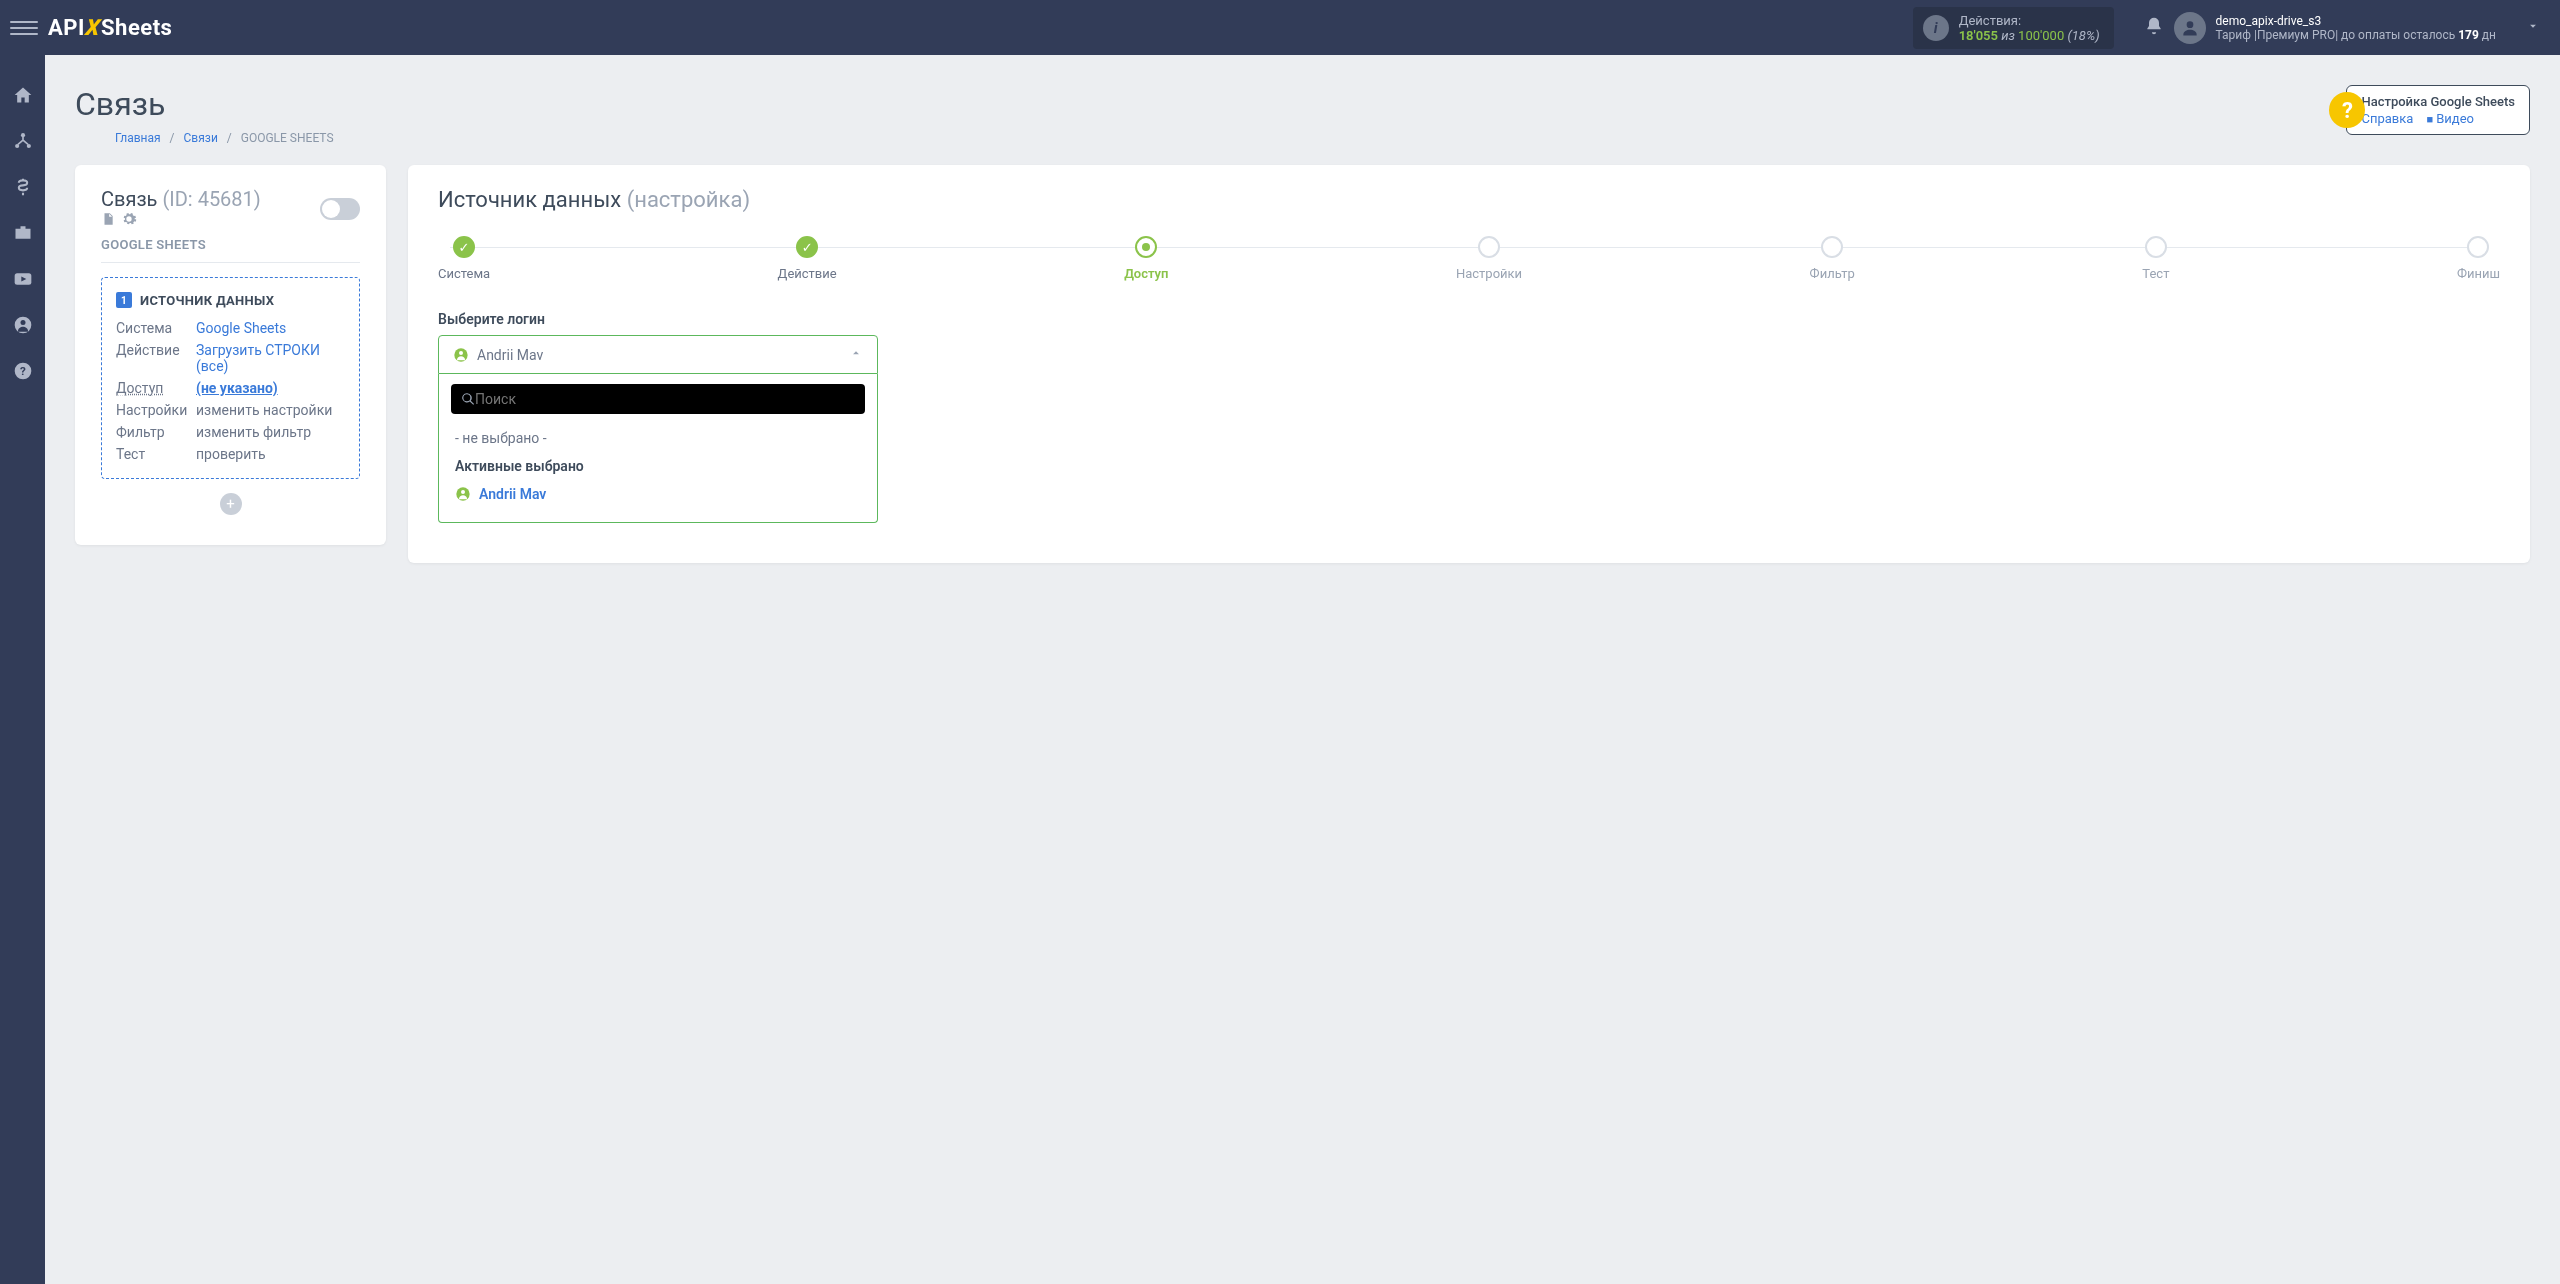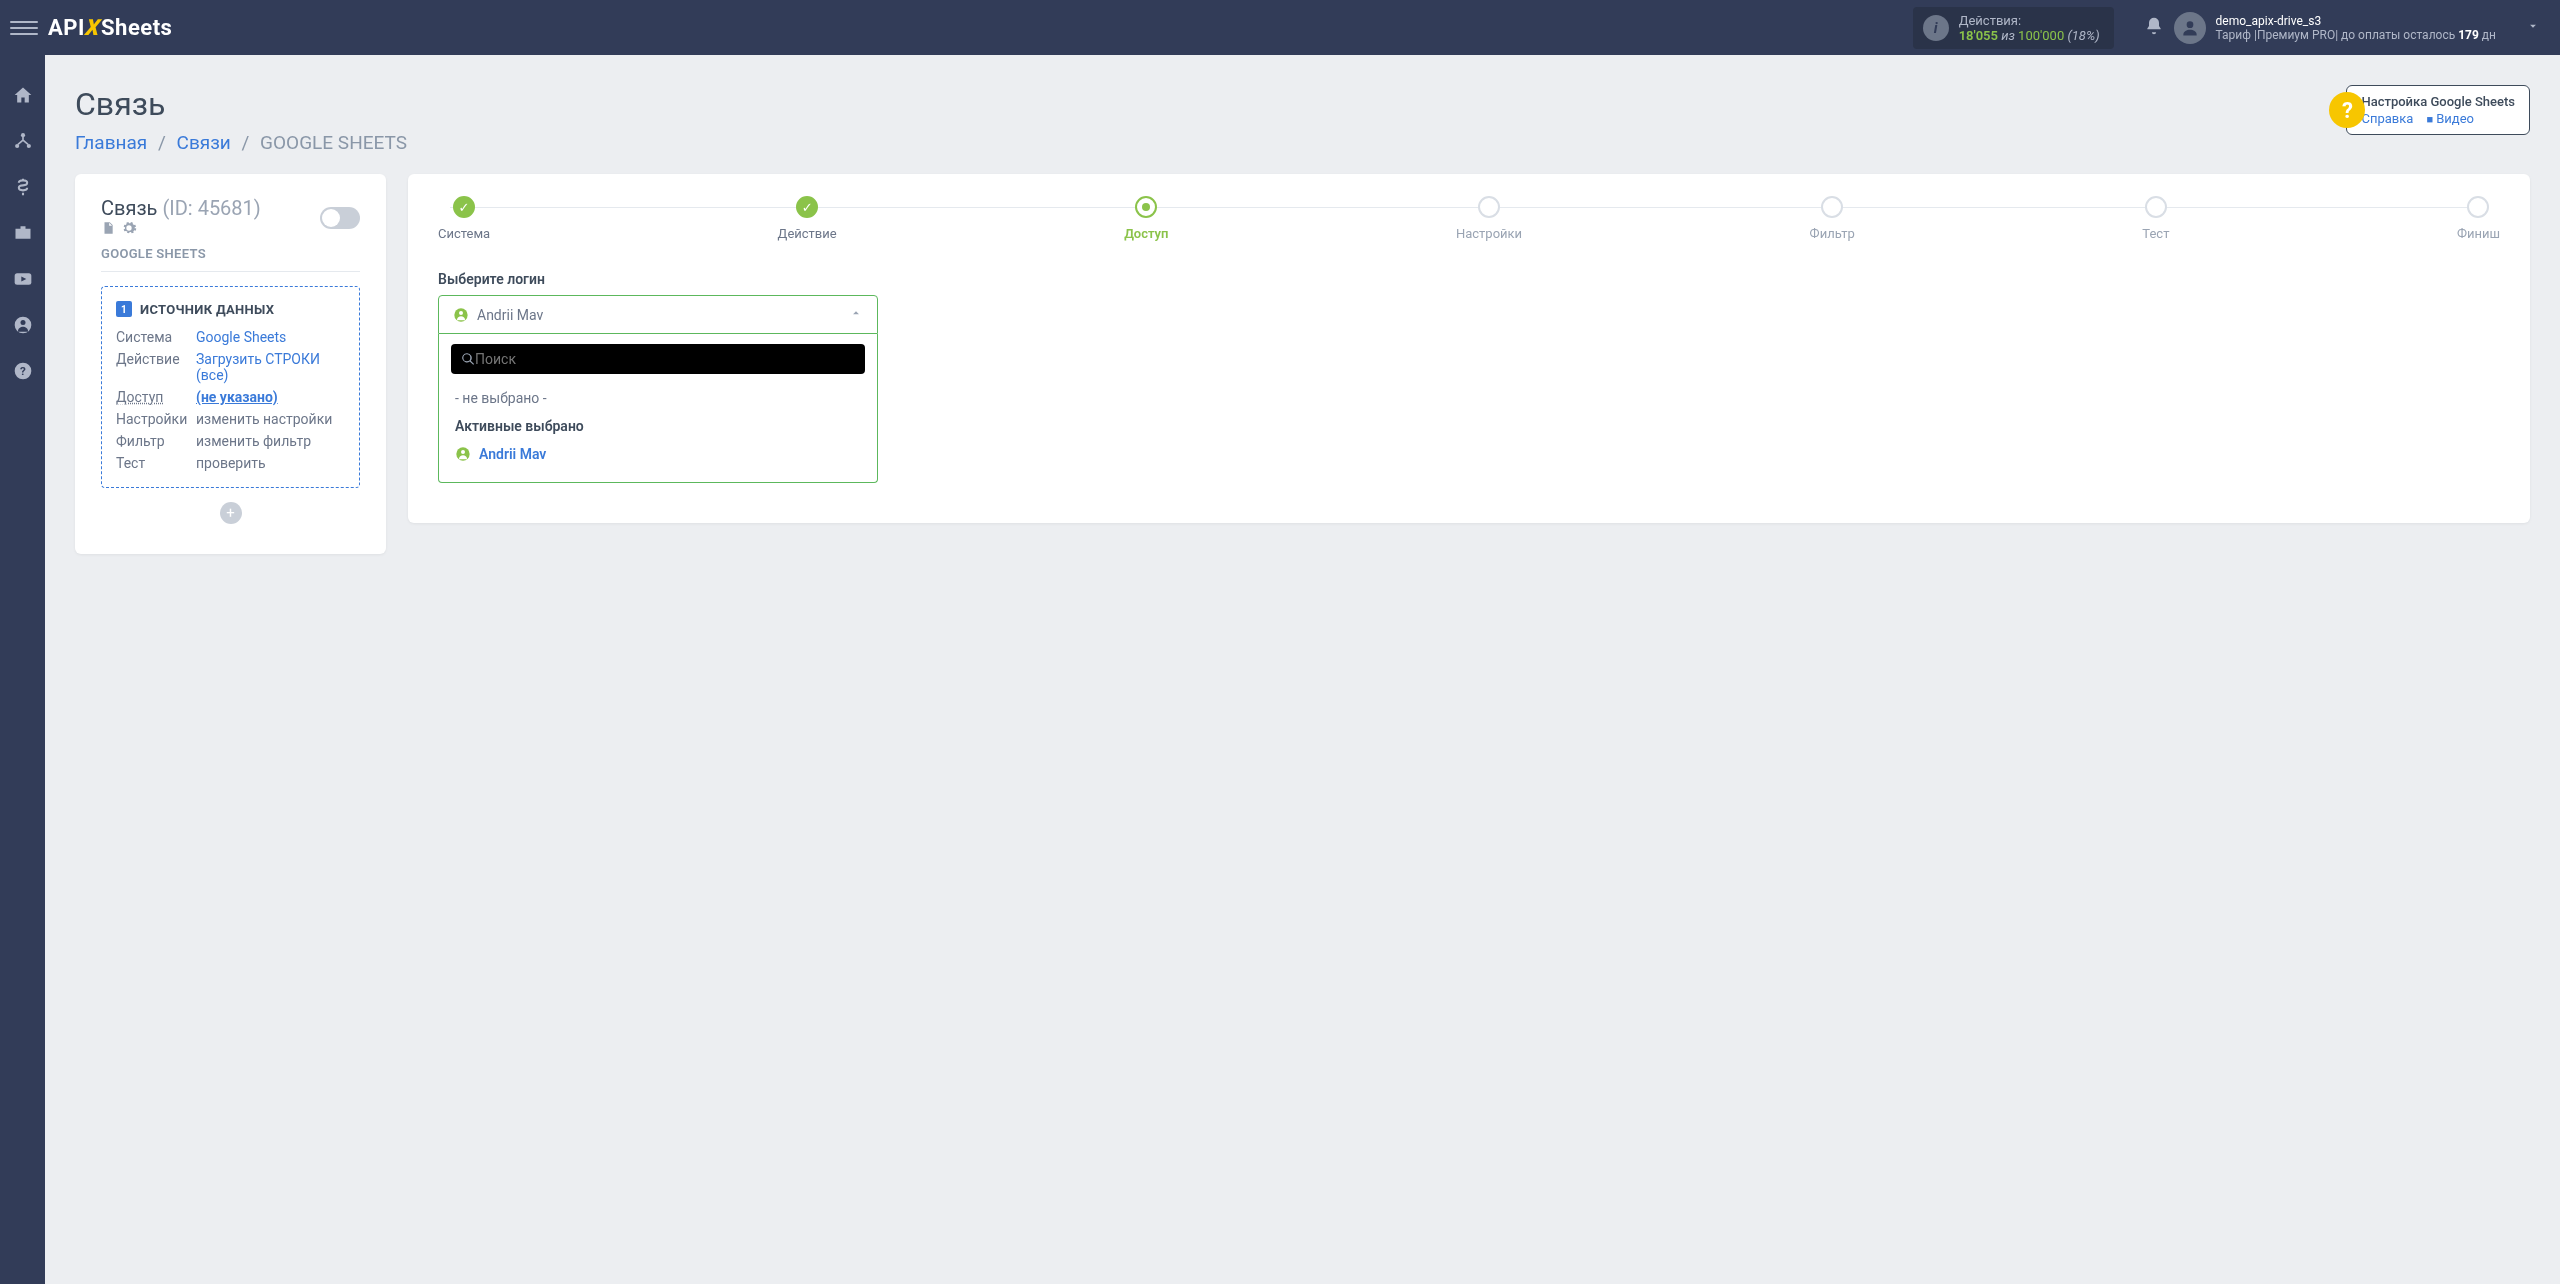--- a/index.html
+++ b/index.html
@@ -32,21 +32,21 @@
 
 
 .sidenav { position: fixed; left: 0; top: 55px; bottom: 0; width: 45px; background: #323c58; display: flex; flex-direction: column; align-items: center; padding-top: 30px; gap: 26px; }
 .sidenav .nav-icon { width: 20px; height: 20px; color: #b0b7c8; cursor: pointer; display: flex; align-items: center; justify-content: center; }
 .sidenav svg { width: 20px; height: 20px; fill: currentColor; }
 
 
 .main { margin-left: 45px; padding: 30px 30px; }
 .page-head { display: flex; justify-content: space-between; align-items: flex-start; margin-bottom: 20px; }
 .page-title h1 { font-size: 32px; font-weight: 400; color: #3e4b5b; margin-bottom: 8px; }
-.breadcrumb { font-size: 19px; color: #8a97a8; }
+.breadcrumb { font-size: 12px; color: #8a97a8; margin-left: 40px; }
 .breadcrumb a { color: #3a7ad9; text-decoration: none; }
 .breadcrumb .sep { margin: 0 6px; color: #8a97a8; }
 .help-box { background: #fff; border: 1px solid #3e4b5b; border-radius: 6px; padding: 8px 14px; position: relative; font-size: 13px; }
 .help-box .q { position: absolute; left: -18px; top: 50%; transform: translateY(-50%); width: 36px; height: 36px; border-radius: 50%; background: #f7c600; display: flex; align-items: center; justify-content: center; color: #fff; font-size: 22px; font-weight: 700; }
 .help-box .title { color: #3e4b5b; font-weight: 500; margin-bottom: 2px; }
 .help-box .links a { color: #3a7ad9; text-decoration: none; margin-right: 10px; }
 .help-box .vid-icon { color: #3a7ad9; margin-right: 3px; font-size: 11px; }
 
 
 .content { display: flex; gap: 22px; align-items: flex-start; }
@@ -262,20 +262,24 @@
           <div class="lbl">Фильтр</div>
           <div class="val muted">изменить фильтр</div>
           <div class="lbl">Тест</div>
           <div class="val muted">проверить</div>
         </div>
       </div>
       <div class="add-btn">+</div>
     </div>
 
     <div class="panel right-panel">
+      <div class="rp-title">
+        <span>Источник данных</span>
+        <span class="muted">(настройка)</span>
+      </div>
 
       <div class="stepper">
         <div class="step done">
             <div class="dot">✓</div>
             <div class="name">Система</div>
           </div>
         <div class="step done">
             <div class="dot">✓</div>
             <div class="name">Действие</div>
           </div>

